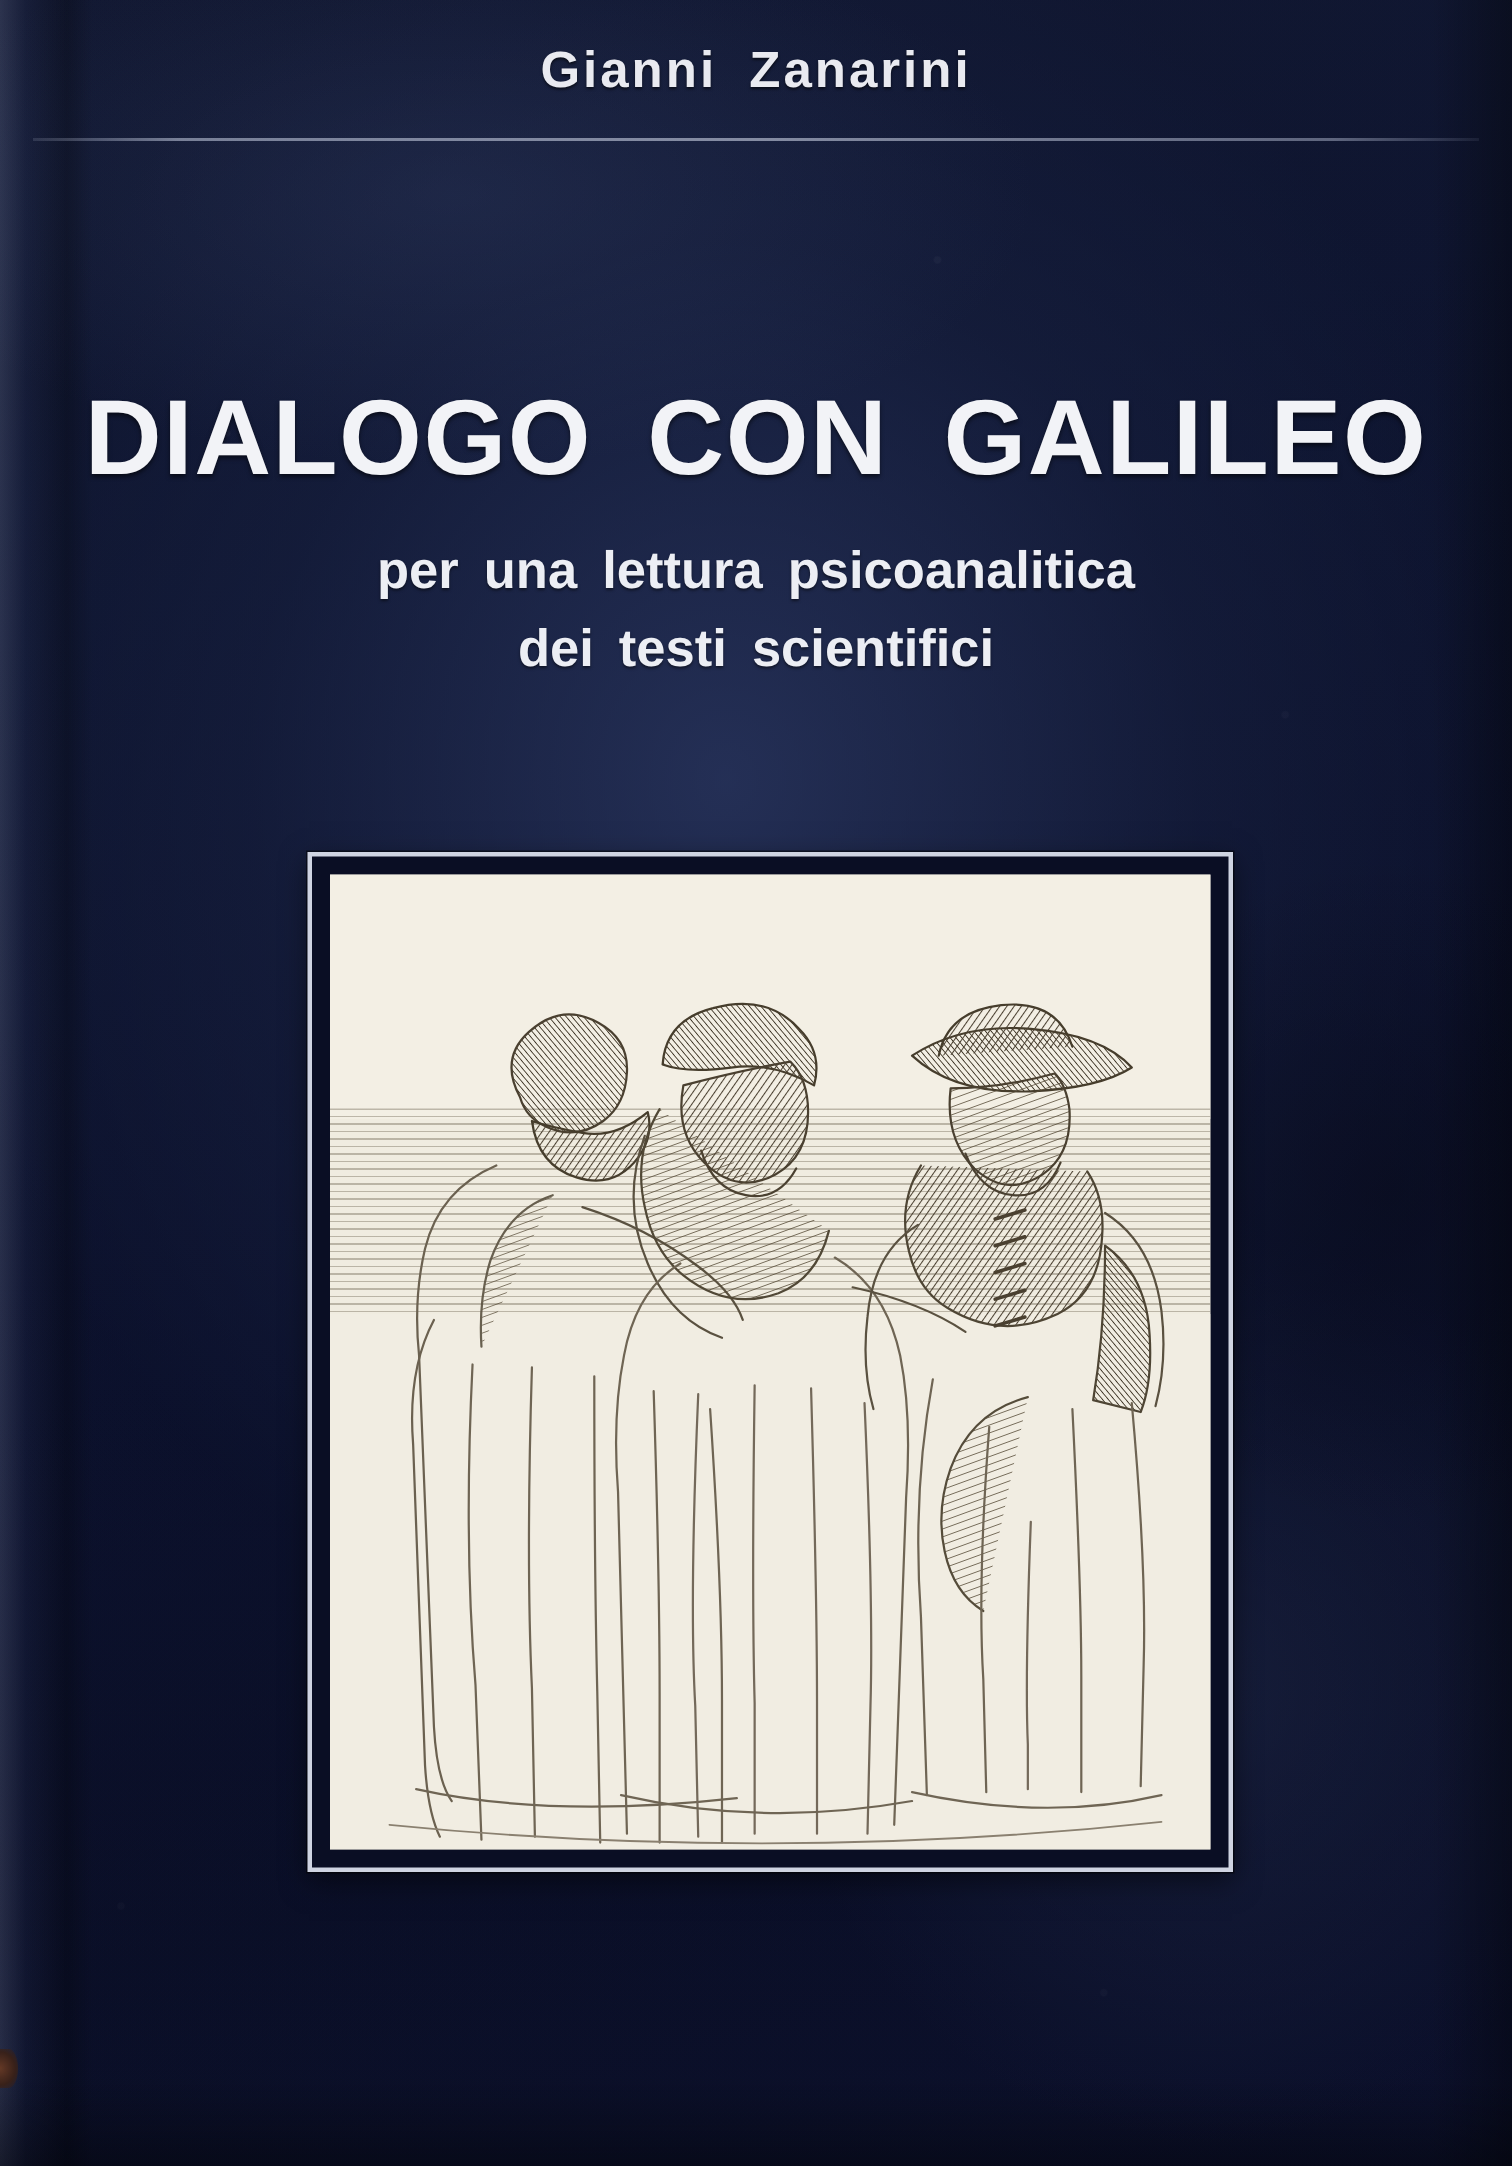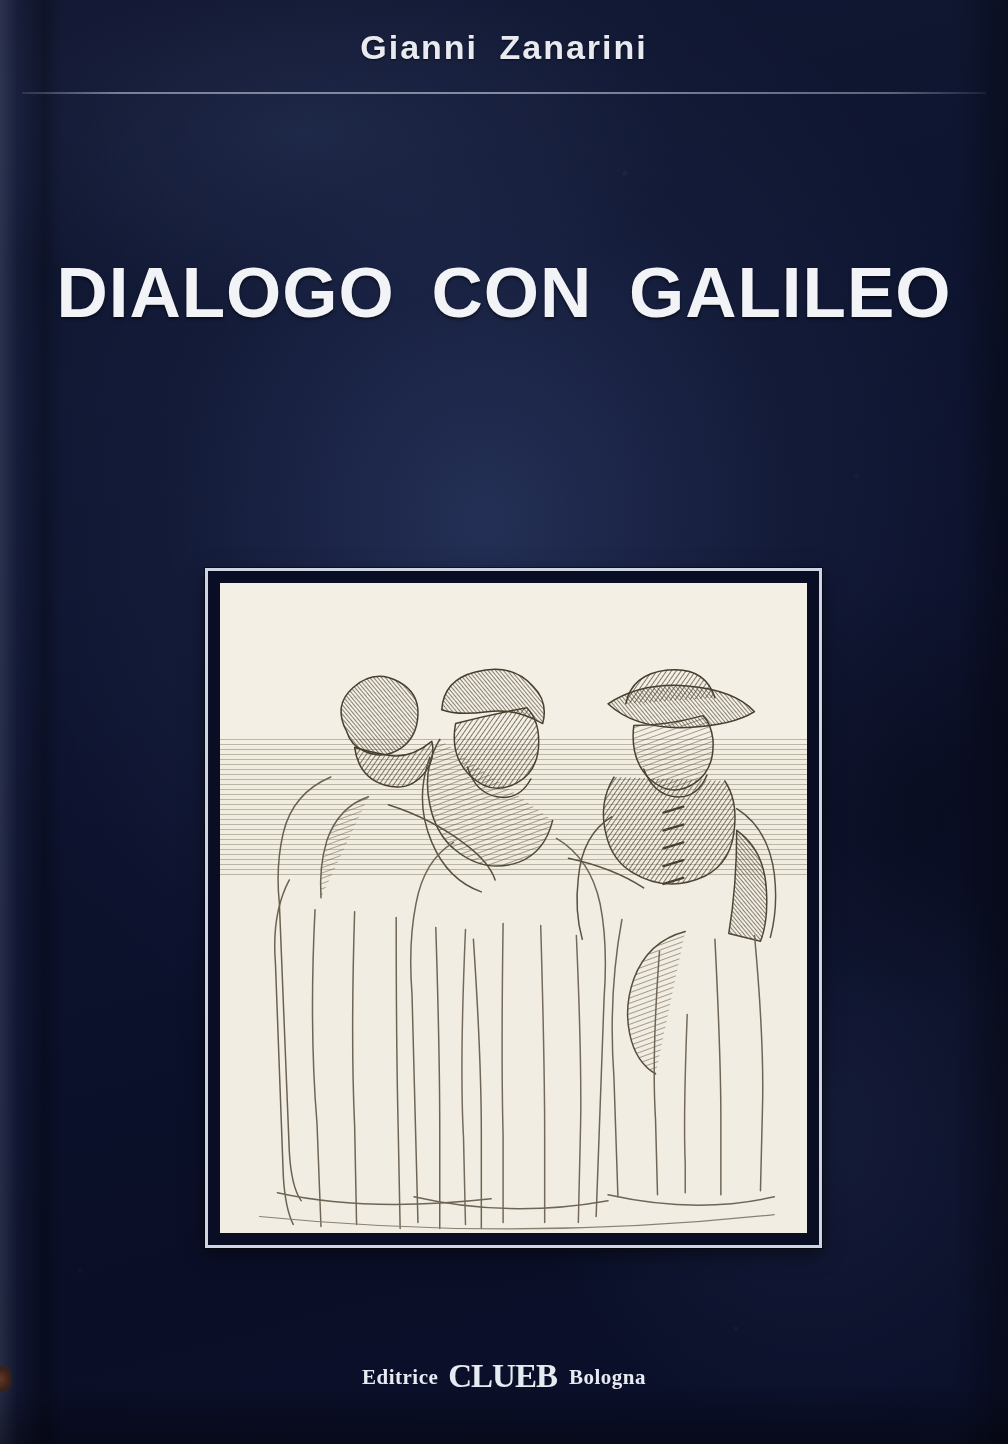--- a/index.html
+++ b/index.html
@@ -204,20 +204,24 @@
 
   <div class="spine-shade"></div>
   <div class="edge-shade-right"></div>
   <div class="edge-shade-bottom"></div>
 
   <div class="author">Gianni  Zanarini</div>
   <div class="rule"></div>
 
   <div class="title">DIALOGO  CON  GALILEO</div>
 
+  <div class="subtitle">
+    <div>per una lettura psicoanalitica</div>
+    <div>dei testi scientifici</div>
+  </div>
 
   <div class="plate-frame">
     <div class="plate">
       <div class="plate-sky"></div>
       <div class="plate-hatch"></div>
       <div class="plate-ground"></div>
 
       <svg class="figures" viewBox="0 0 593 656" preserveAspectRatio="none">
         <defs>
           <pattern id="hatchA" patternUnits="userSpaceOnUse" width="4" height="4" patternTransform="rotate(35)">
@@ -306,18 +310,15 @@
 
             <path d="M392 618 q90 20 168 2" stroke="#6f6554"></path>
           </g>
 
           <path d="M40 640 q260 26 520 -2" stroke="#8a8070" stroke-width="1.2"></path>
         </g>
       </svg>
     </div>
   </div>
 
-  <div class="publisher">
-    <span class="pub-left">Editrice</span><span class="pub-logo">CLUEB</span><span class="pub-right">Bologna</span>
-  </div>
 
   <div class="corner-nick"></div>
 </div>
 
 </body></html>

